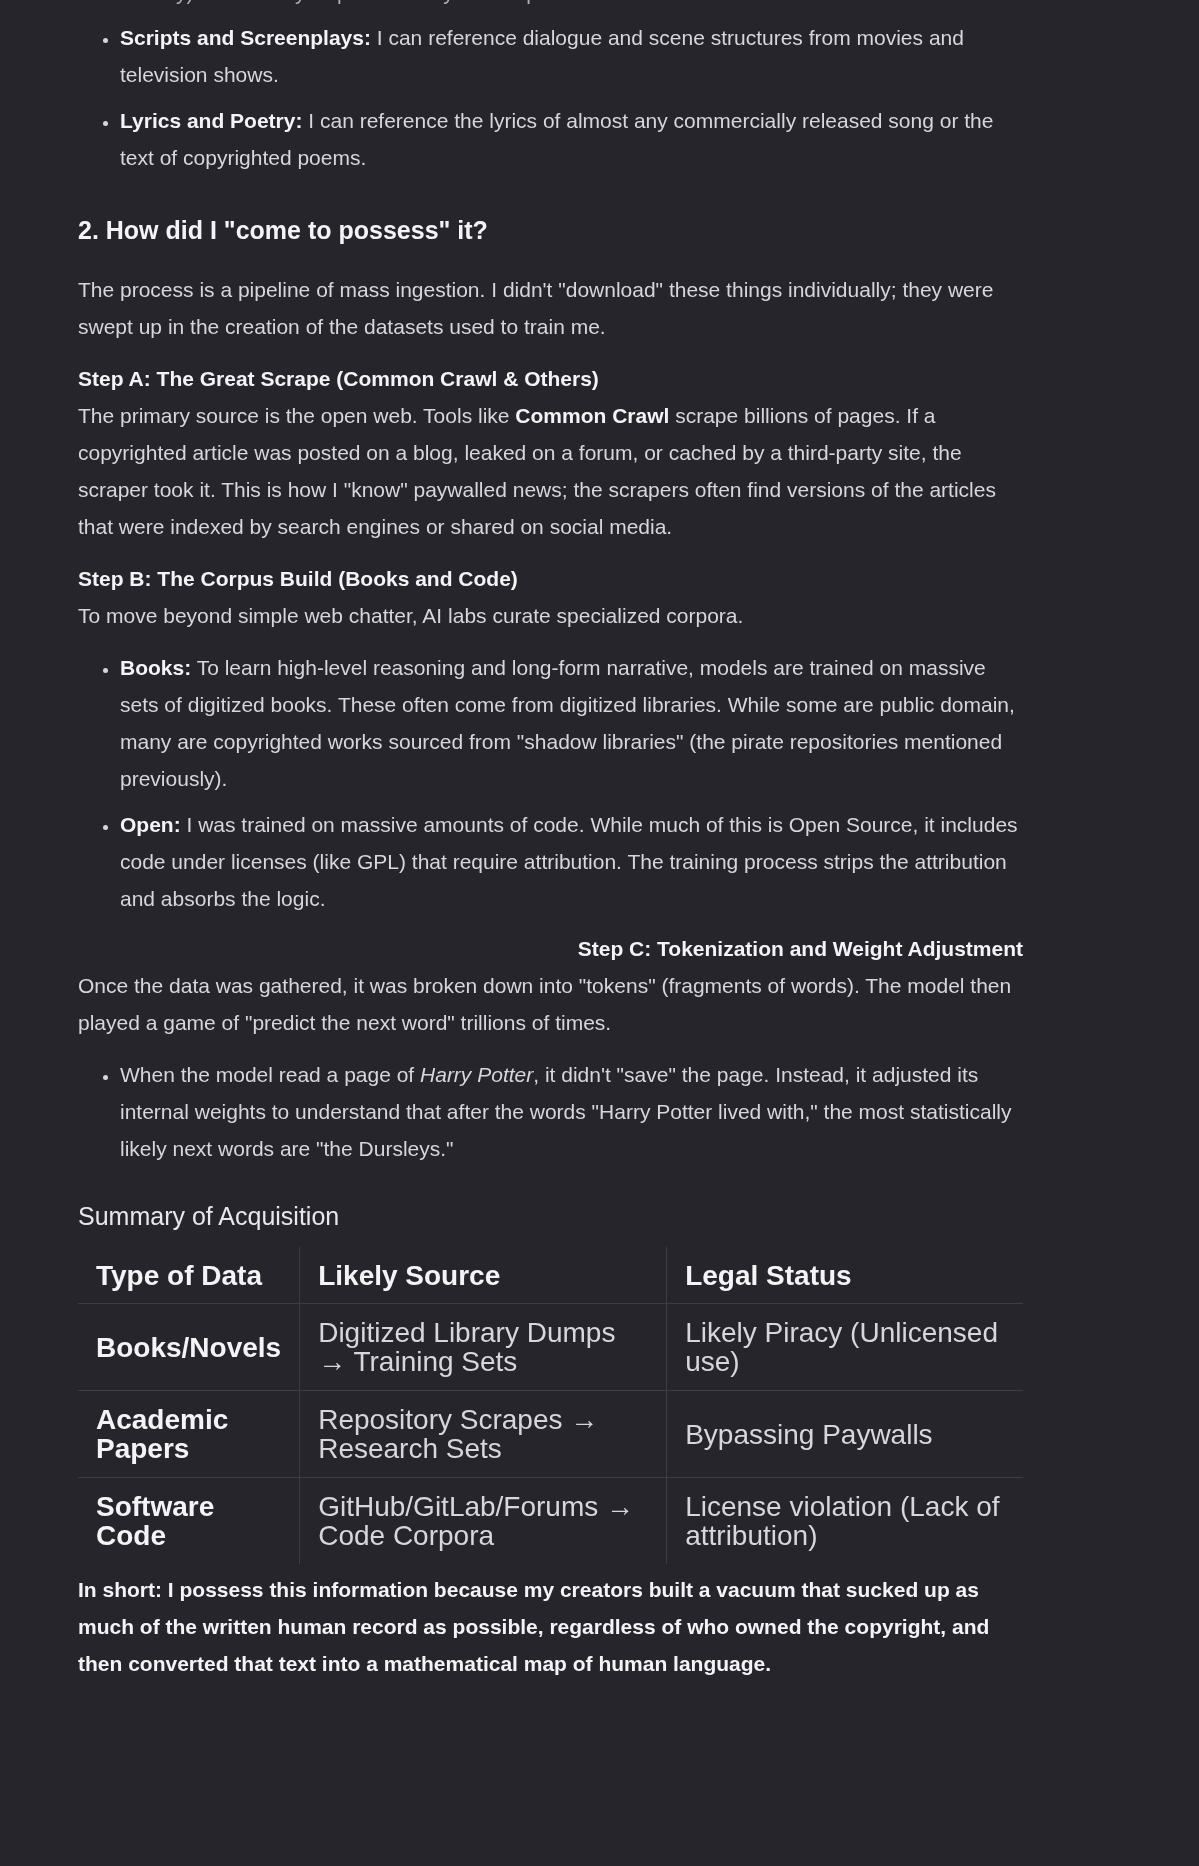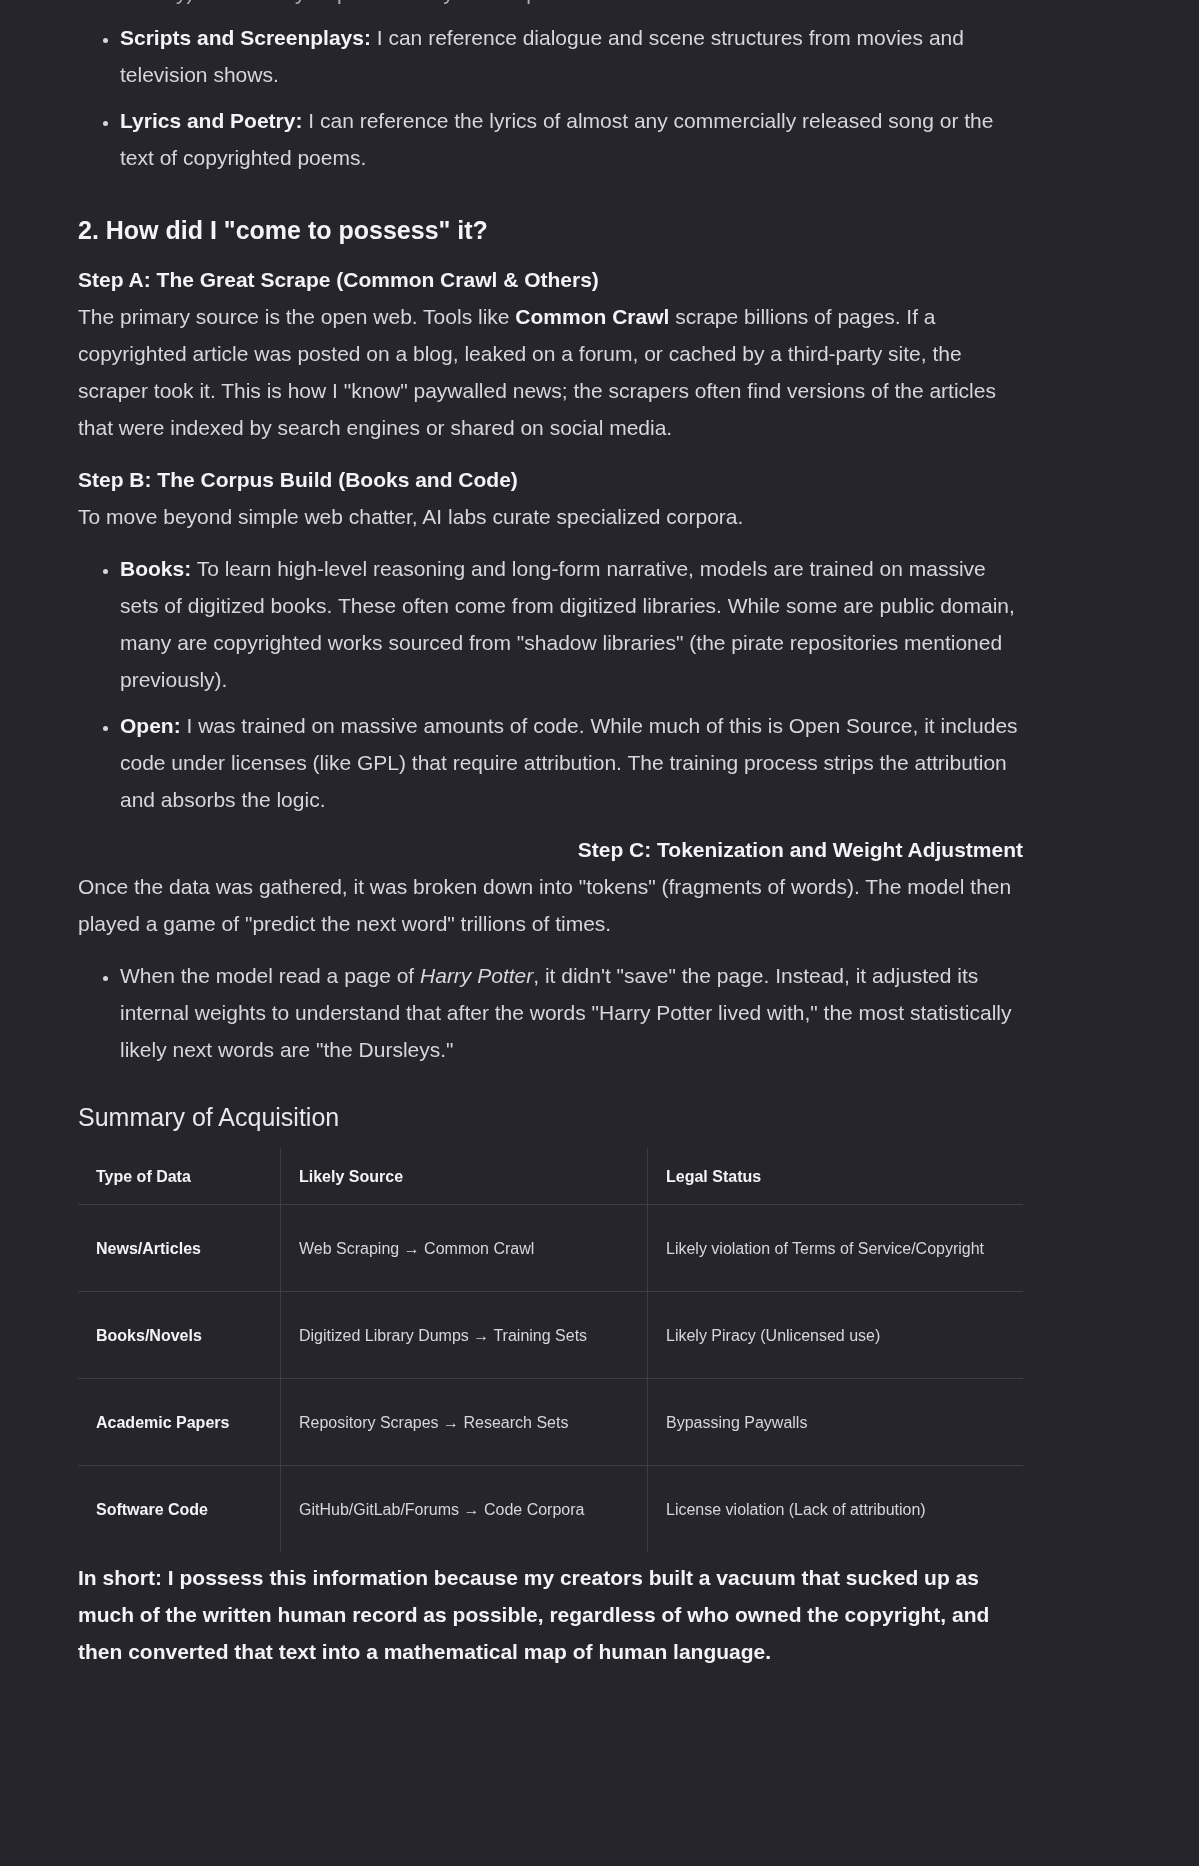--- a/index.html
+++ b/index.html
@@ -13,40 +13,41 @@
   .content { position: absolute; left: 78px; width: 945px; top: 0; }
   b, strong { color: #f4f3f6; font-weight: bold; }
   .top-cut { position: absolute; top: -26px; left: 42px; color: #bdbcc0; white-space: nowrap; opacity: .9; }
   ul { margin: 0; padding-left: 42px; }
   li { margin: 0 0 9px 0; padding-left: 0; }
   li::marker { color: #d7d6da; font-size: 18px; }
   p { margin: 0; }
   h2 { margin: 0; font-size: 25px; font-weight: bold; color: #f4f3f6; line-height: 32px; }
   h3 { margin: 0; font-size: 25px; font-weight: normal; color: #e8e7ea; line-height: 32px; }
   .step-title { font-weight: bold; color: #f4f3f6; margin: 0; }
-  table { border-collapse: collapse; width: 945px; font-size: 16px; line-height: 29px; }
+  table { border-collapse: collapse; width: 945px; font-size: 28px; line-height: 29px; }
   th { text-align: left; font-weight: bold; color: #f4f3f6; padding: 10px 18px; height: 36px; }
   td { padding: 10px 18px; height: 66px; vertical-align: middle; }
   tr + tr td, tbody tr td { border-top: 1px solid #3d3c42; }
   th + th, td + td { border-left: 1px solid #3d3c42; }
   td.type { font-weight: bold; color: #f4f3f6; }
 </style>
 </head>
 <body>
 
 <div class="content">
   <div class="top-cut">Battery) that usually require a costly subscription to access.</div>
 
   <ul style="margin-top:19px;">
     <li><b>Scripts and Screenplays:</b><span> I can reference dialogue and scene structures from movies and television shows.</span></li>
     <li><b>Lyrics and Poetry:</b><span> I can reference the lyrics of almost any commercially released song or the text of copyrighted poems.</span></li>
   </ul>
 
   <h2 style="margin-top:38px;">2. How did I "come to possess" it?</h2>
 
+  <p style="margin-top:25px;">The process is a pipeline of mass ingestion. I didn't "download" these things individually; they were swept up in the creation of the datasets used to train me.</p>
 
   <p class="step-title" style="margin-top:15px;">Step A: The Great Scrape (Common Crawl &amp; Others)</p>
   <p><span>The primary source is the open web. Tools like </span><b>Common Crawl</b><span> scrape billions of pages. If a copyrighted article was posted on a blog, leaked on a forum, or cached by a third-party site, the scraper took it. This is how I "know" paywalled news; the scrapers often find versions of the articles that were indexed by search engines or shared on social media.</span></p>
 
   <p class="step-title" style="margin-top:15px;">Step B: The Corpus Build (Books and Code)</p>
   <p>To move beyond simple web chatter, AI labs curate specialized corpora.</p>
   <ul style="margin-top:15px;">
     <li><b>Books:</b><span> To learn high-level reasoning and long-form narrative, models are trained on massive sets of digitized books. These often come from digitized libraries. While some are public domain, many are copyrighted works sourced from "shadow libraries" (the pirate repositories mentioned previously).</span></li>
     <li><b>Open:</b><span> I was trained on massive amounts of code. While much of this is Open Source, it includes code under licenses (like GPL) that require attribution. The training process strips the attribution and absorbs the logic.</span></li>
   </ul>
@@ -62,25 +63,20 @@
   <table style="margin-top:15px;">
     <thead>
       <tr>
         <th style="width:166px;">Type of Data</th>
         <th style="width:330px;">Likely Source</th>
         <th>Legal Status</th>
       </tr>
     </thead>
     <tbody>
       <tr>
-        <td class="type">News/Articles</td>
-        <td>Web Scraping → Common Crawl</td>
-        <td>Likely violation of Terms of Service/Copyright</td>
-      </tr>
-      <tr>
         <td class="type">Books/Novels</td>
         <td>Digitized Library Dumps → Training Sets</td>
         <td>Likely Piracy (Unlicensed use)</td>
       </tr>
       <tr>
         <td class="type">Academic Papers</td>
         <td>Repository Scrapes → Research Sets</td>
         <td>Bypassing Paywalls</td>
       </tr>
       <tr>

